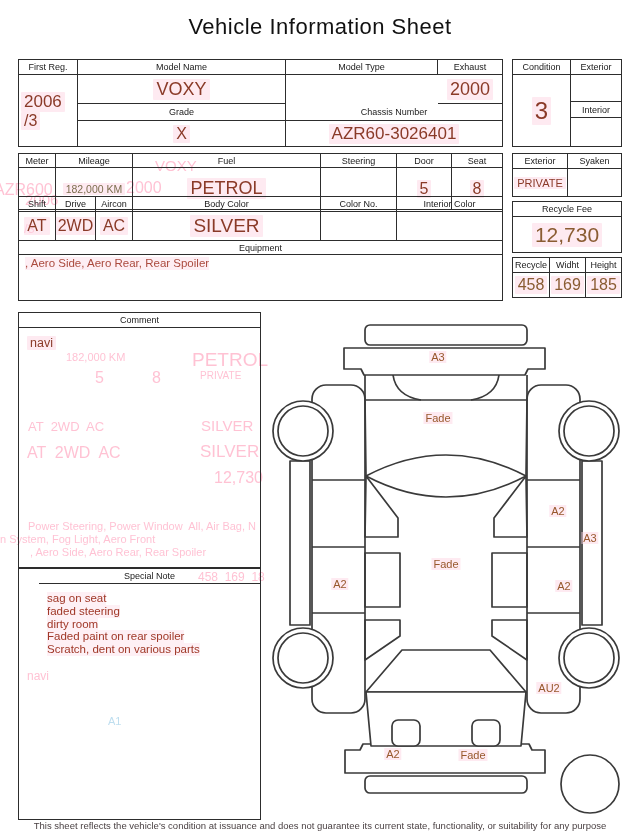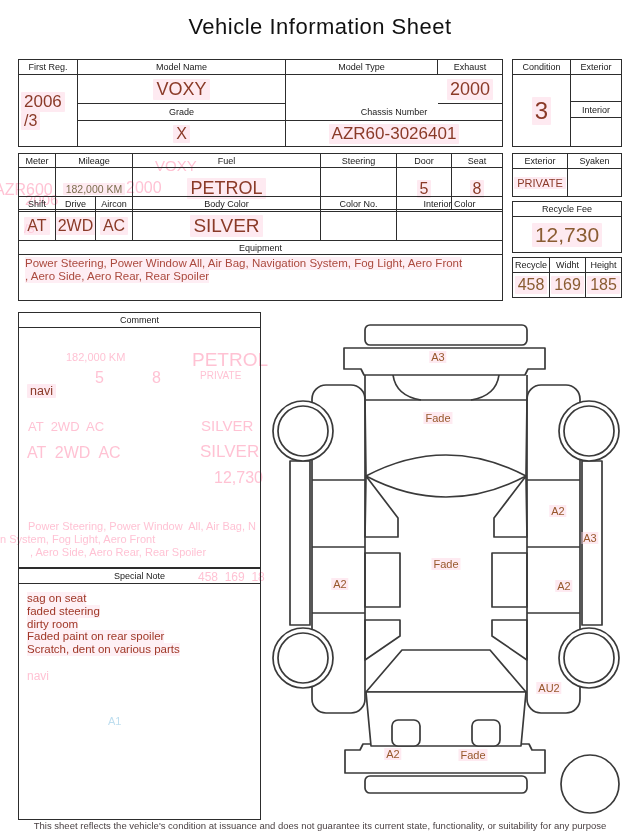--- a/index.html
+++ b/index.html
@@ -178,21 +178,20 @@
         <span class="val hl" style="font-size:19px">SILVER</span>
       </div>
     <div class="cell" style="grid-row:2">
         <span class="val"></span>
       </div>
     <div class="cell nr" style="grid-row:2">
         <span class="val"></span>
       </div>
     <div class="cell hdr nr" style="grid-row:3;grid-column:1/span 6">Equipment</div>
     <div class="cell nr nb equip" style="grid-row:4;grid-column:1/span 6">
-      <span>Power Steering, Power Window  All, Air Bag, Navigation System, Fog Light, Aero Front</span>
       <span>, Aero Side, Aero Rear, Rear Spoiler</span>
     </div>
   </div>
 
   <div class="tbl" style="left:512px;top:201px;width:110px;height:52px;grid-template-columns:1fr;grid-template-rows:15px 1fr;">
     <div class="cell hdr nr">Recycle Fee</div>
     <div class="cell nr nb">
         <span class="brown hl" style="font-size:21px">12,730</span>
       </div>
   </div>
@@ -205,28 +204,28 @@
         <span class="brown hl" style="font-size:16px">458</span>
       </div>
     <div class="cell nb">
         <span class="brown hl" style="font-size:16px">169</span>
       </div>
     <div class="cell nr nb">
         <span class="brown hl" style="font-size:16px">185</span>
       </div>
   </div>
 
-  <div class="tbl" style="left:18px;top:312px;width:243px;height:256px;grid-template-columns:1fr;grid-template-rows:15px 1fr;gap:48px;">
+  <div class="tbl" style="left:18px;top:312px;width:243px;height:256px;grid-template-columns:1fr;grid-template-rows:15px 1fr;">
     <div class="cell hdr nr">Comment</div>
     <div class="cell nr nb box-content">
         <span class="comment-text hl">navi</span>
       </div>
   </div>
 
-  <div class="tbl" style="left:18px;top:568px;width:243px;height:252px;grid-template-columns:1fr;grid-template-rows:15px 1fr;">
+  <div class="tbl" style="left:18px;top:568px;width:243px;height:252px;grid-template-columns:1fr;grid-template-rows:15px 1fr;padding-left:20px;">
     <div class="cell hdr nr">Special Note</div>
     <div class="cell nr nb box-content">
       <span class="note-line">sag on seat</span>
       <span class="note-line">faded steering</span>
       <span class="note-line">dirty room</span>
       <span class="note-line">Faded paint on rear spoiler</span>
       <span class="note-line">Scratch, dent on various parts</span>
     </div>
   </div>
 

